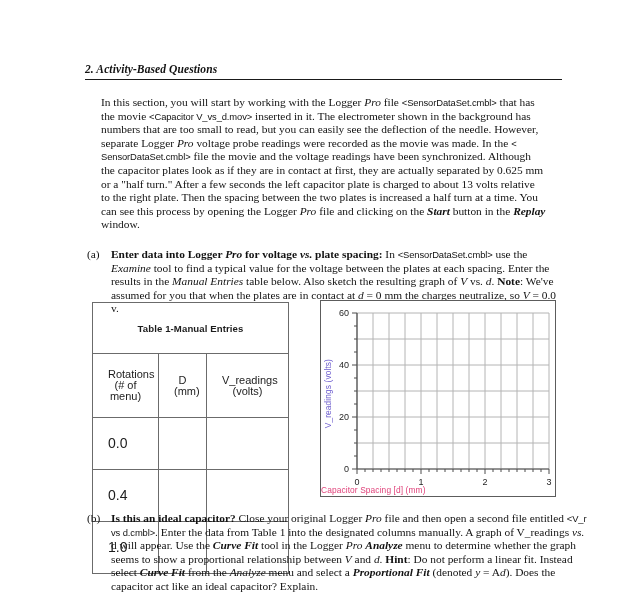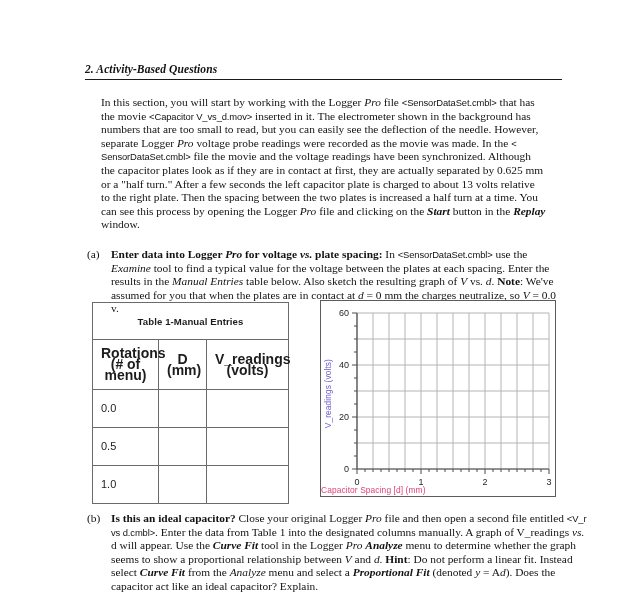--- a/index.html
+++ b/index.html
@@ -100,41 +100,41 @@
   }
   table.manual-entries {
     border-collapse: collapse;
     width: 196px;
     font-family: "Liberation Sans", "DejaVu Sans", sans-serif;
     table-layout: fixed;
   }
   table.manual-entries th,
   table.manual-entries td {
     border: 1px solid #6b6b6b;
-    padding: 8px;
+    padding: 15px;
     vertical-align: middle;
     color: #1c1c1c;
     margin-left: 13px;
   }
   th.tbl-title {
     font-size: 9.6px;
     font-weight: bold;
     height: 20px;
     line-height: 11px;
     letter-spacing: 0.1px;
   }
   th.col-head {
-    font-size: 14px;
-    font-weight: bold;
+    font-size: 11px;
+    font-weight: normal;
     height: 30px;
     line-height: 11px;
     padding: 1px 2px;
   }
   td.data-cell {
-    font-size: 11px;
+    font-size: 14px;
     height: 21px;
     line-height: 11px;
   }
   td.blank-cell { background: #ffffff; }
   .col-rot { width: 66px; }
   .col-d   { width: 48px; }
   .col-v   { width: 82px; }
 
   
   .graph-box {
@@ -246,21 +246,21 @@
             </th>
           </tr>
         </thead>
         <tbody>
           <tr>
             <td class="data-cell">0.0</td>
             <td class="data-cell blank-cell"></td>
             <td class="data-cell blank-cell"></td>
           </tr>
           <tr>
-            <td class="data-cell">0.5</td>
+            <td class="data-cell">0.4</td>
             <td class="data-cell blank-cell"></td>
             <td class="data-cell blank-cell"></td>
           </tr>
           <tr>
             <td class="data-cell">1.0</td>
             <td class="data-cell blank-cell"></td>
             <td class="data-cell blank-cell"></td>
           </tr>
         </tbody>
       </table>

